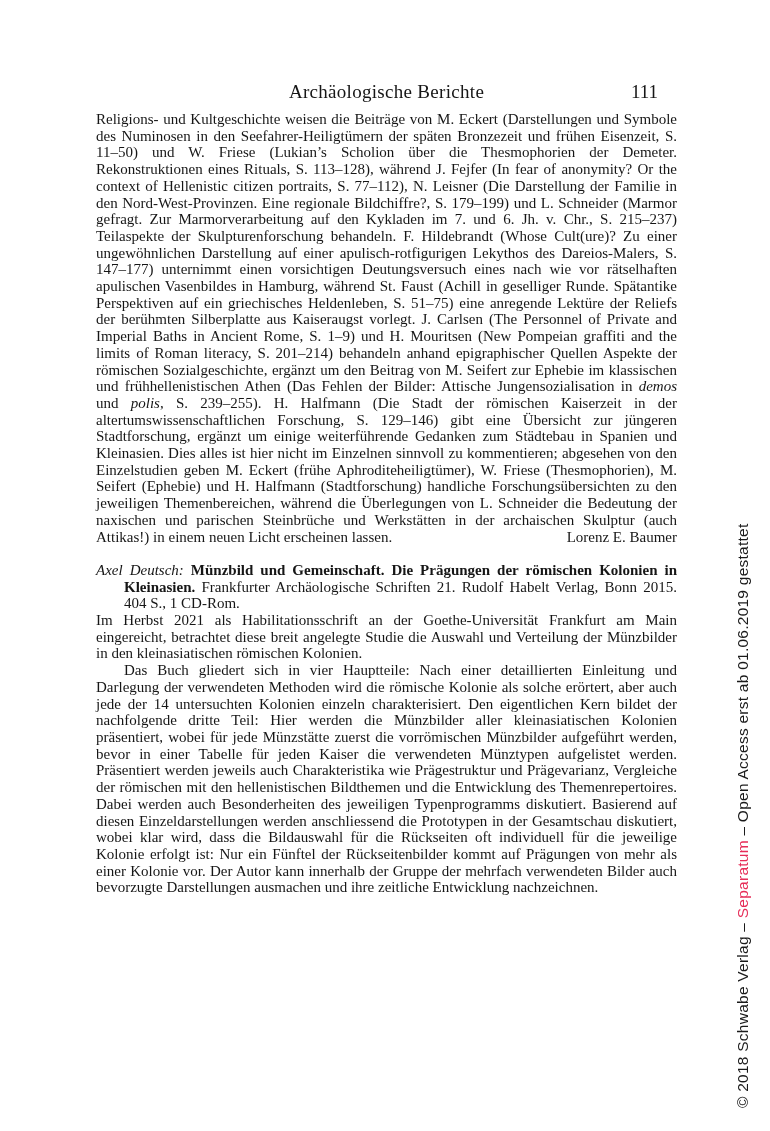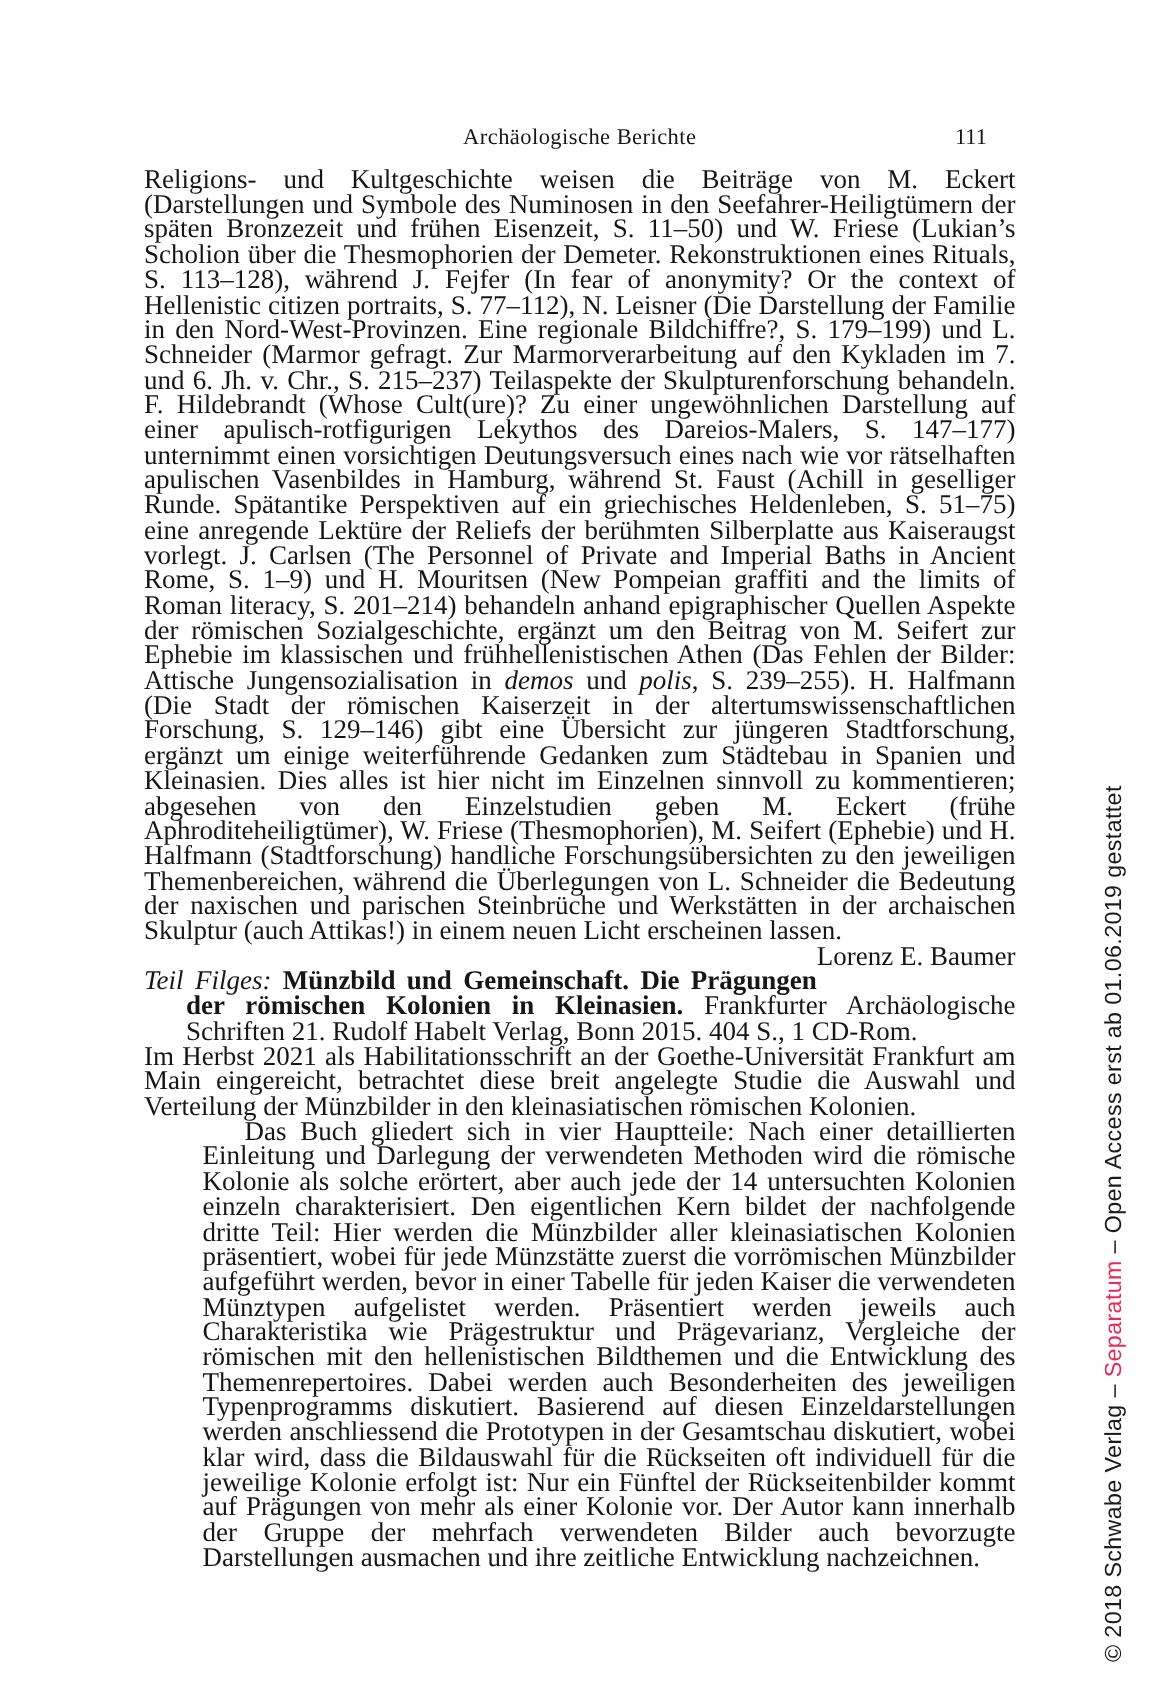--- a/index.html
+++ b/index.html
@@ -16,38 +16,38 @@
     overflow: hidden;
   }
   .column {
     position: absolute;
     left: 96px; top: 84px;
     width: 581px;
   }
   .page-header {
     position: relative;
     height: 16px;
-    font-size: 15px;
+    font-size: 19px;
     line-height: 16px;
   }
   .journal-title { text-align: center; letter-spacing: 0.3px; }
   .page-number { position: absolute; right: 19px; top: 0; margin-left: 24px; }
   .body-text {
     margin-top: 11px;
-    font-size: 18px;
+    font-size: 15px;
     line-height: 16.7px;
     text-align: justify;
   }
   p { margin: 0; }
   .italic { font-style: italic; }
   .bold { font-weight: bold; margin-top: 39px; }
   .signature { float: right; }
   .section-gap { height: 16.7px; }
   .hanging { padding-left: 28px; text-indent: -28px; }
-  .indent { text-indent: 28px; margin-left: 39px; }
+  .indent { text-indent: 28px; }
   .sidebar {
     position: absolute;
     left: 734px; top: 1108px;
     transform-origin: 0 0;
     transform: rotate(-90deg);
     white-space: nowrap;
     font-family: "Liberation Sans", sans-serif;
     font-size: 15.5px;
     letter-spacing: 0.25px;
     color: #1a1a1a;
@@ -63,21 +63,21 @@
       <div class="journal-title">Archäologische Berichte</div>
       <div class="page-number">111</div>
     </div>
 
     <div class="body-text">
 
       <p><span>Religions- und Kultgeschichte weisen die Beiträge von M. Eckert (Darstellungen und Symbole des Numinosen in den Seefahrer-Heiligtümern der späten Bronzezeit und frühen Eisenzeit, S. 11–50) und W. Friese (Lukian’s Scholion über die Thesmophorien der Demeter. Rekonstruktionen eines Rituals, S. 113–128), während J. Fejfer (In fear of anonymity? Or the context of Hellenistic citizen portraits, S. 77–112), N. Leisner (Die Darstellung der Familie in den Nord-West-Provinzen. Eine regionale Bildchiffre?, S. 179–199) und L. Schneider (Marmor gefragt. Zur Marmorverarbeitung auf den Kykladen im 7. und 6. Jh. v. Chr., S. 215–237) Teilaspekte der Skulpturenforschung behandeln. F. Hildebrandt (Whose Cult(ure)? Zu einer ungewöhnlichen Darstellung auf einer apulisch-rotfigurigen Lekythos des Dareios-Malers, S. 147–177) unternimmt einen vorsichtigen Deutungsversuch eines nach wie vor rätselhaften apulischen Vasenbildes in Hamburg, während St. Faust (Achill in geselliger Runde. Spätantike Perspektiven auf ein griechisches Heldenleben, S. 51–75) eine anregende Lektüre der Reliefs der berühmten Silberplatte aus Kaiseraugst vorlegt. J. Carlsen (The Personnel of Private and Imperial Baths in Ancient Rome, S. 1–9) und H. Mouritsen (New Pompeian graffiti and the limits of Roman literacy, S. 201–214) behandeln anhand epigraphischer Quellen Aspekte der römischen Sozialgeschichte, ergänzt um den Beitrag von M. Seifert zur Ephebie im klassischen und frühhellenistischen Athen (Das Fehlen der Bilder: Attische Jungensozialisation in </span><span class="italic">demos</span><span> und </span><span class="italic">polis</span><span>, S. 239–255). H. Halfmann (Die Stadt der römischen Kaiserzeit in der altertumswissenschaftlichen Forschung, S. 129–146) gibt eine Übersicht zur jüngeren Stadtforschung, ergänzt um einige weiterführende Gedanken zum Städtebau in Spanien und Kleinasien. Dies alles ist hier nicht im Einzelnen sinnvoll zu kommentieren; abgesehen von den Einzelstudien geben M. Eckert (frühe Aphroditeheiligtümer), W. Friese (Thesmophorien), M. Seifert (Ephebie) und H. Halfmann (Stadtforschung) handliche Forschungsübersichten zu den jeweiligen Themenbereichen, während die Überlegungen von L. Schneider die Bedeutung der naxischen und parischen Steinbrüche und Werkstätten in der archaischen Skulptur (auch Attikas!) in einem neuen Licht erscheinen lassen.</span><span class="signature">Lorenz E. Baumer</span></p>
 
       <div class="section-gap"></div>
 
-      <p class="hanging"><span class="italic">Teil Filges:</span>
+      <p class="hanging"><span class="italic">Axel Deutsch:</span>
         <span class="bold">Münzbild und Gemeinschaft. Die Prägungen der römischen Kolonien in Kleinasien.</span>
         <span>Frankfurter Archäologische Schriften 21. Rudolf Habelt Verlag, Bonn 2015. 404 S., 1 CD-Rom.</span></p>
 
       <p>Im Herbst 2021 als Habilitationsschrift an der Goethe-Universität Frankfurt am Main eingereicht, betrachtet diese breit angelegte Studie die Auswahl und Verteilung der Münzbilder in den kleinasiatischen römischen Kolonien.</p>
       <p class="indent">Das Buch gliedert sich in vier Hauptteile: Nach einer detaillierten Einleitung und Darlegung der verwendeten Methoden wird die römische Kolonie als solche erörtert, aber auch jede der 14 untersuchten Kolonien einzeln charakterisiert. Den eigentlichen Kern bildet der nachfolgende dritte Teil: Hier werden die Münzbilder aller kleinasiatischen Kolonien präsentiert, wobei für jede Münzstätte zuerst die vorrömischen Münzbilder aufgeführt werden, bevor in einer Tabelle für jeden Kaiser die verwendeten Münztypen aufgelistet werden. Präsentiert werden jeweils auch Charakteristika wie Prägestruktur und Prägevarianz, Vergleiche der römischen mit den hellenistischen Bildthemen und die Entwicklung des Themenrepertoires. Dabei werden auch Besonderheiten des jeweiligen Typenprogramms diskutiert. Basierend auf diesen Einzeldarstellungen werden anschliessend die Prototypen in der Gesamtschau diskutiert, wobei klar wird, dass die Bildauswahl für die Rückseiten oft individuell für die jeweilige Kolonie erfolgt ist: Nur ein Fünftel der Rückseitenbilder kommt auf Prägungen von mehr als einer Kolonie vor. Der Autor kann innerhalb der Gruppe der mehrfach verwendeten Bilder auch bevorzugte Darstellungen ausmachen und ihre zeitliche Entwicklung nachzeichnen.</p>
 
     </div>
   </div>
 
   <div class="sidebar"><span>© 2018 Schwabe Verlag – </span><span style="color: rgb(230, 45, 88);">Separatum</span><span> – Open Access erst ab 01.06.2019 gestattet</span></div>

